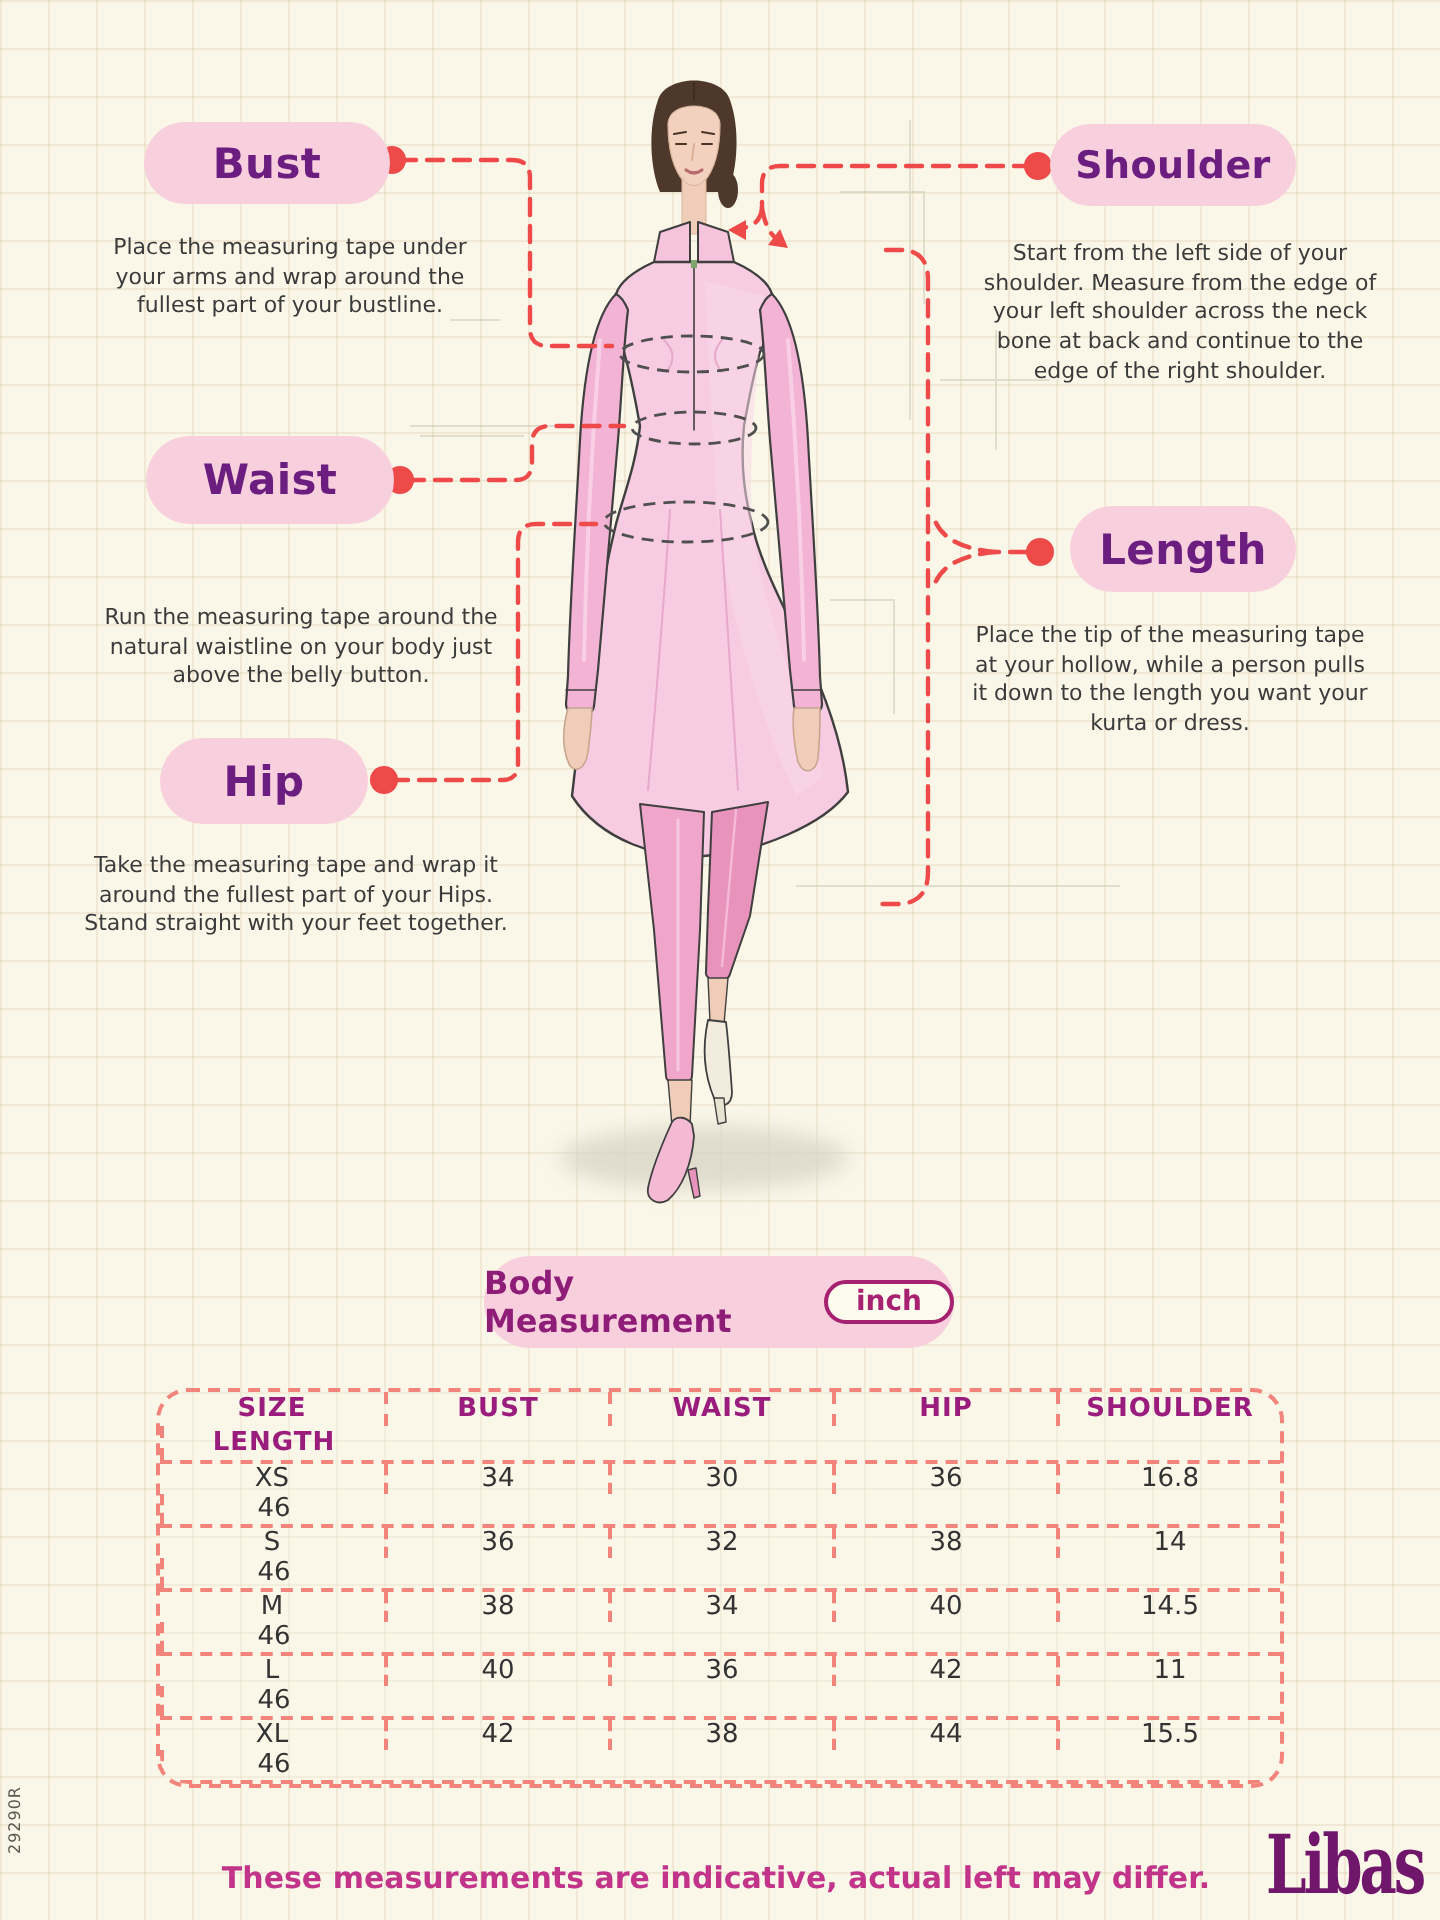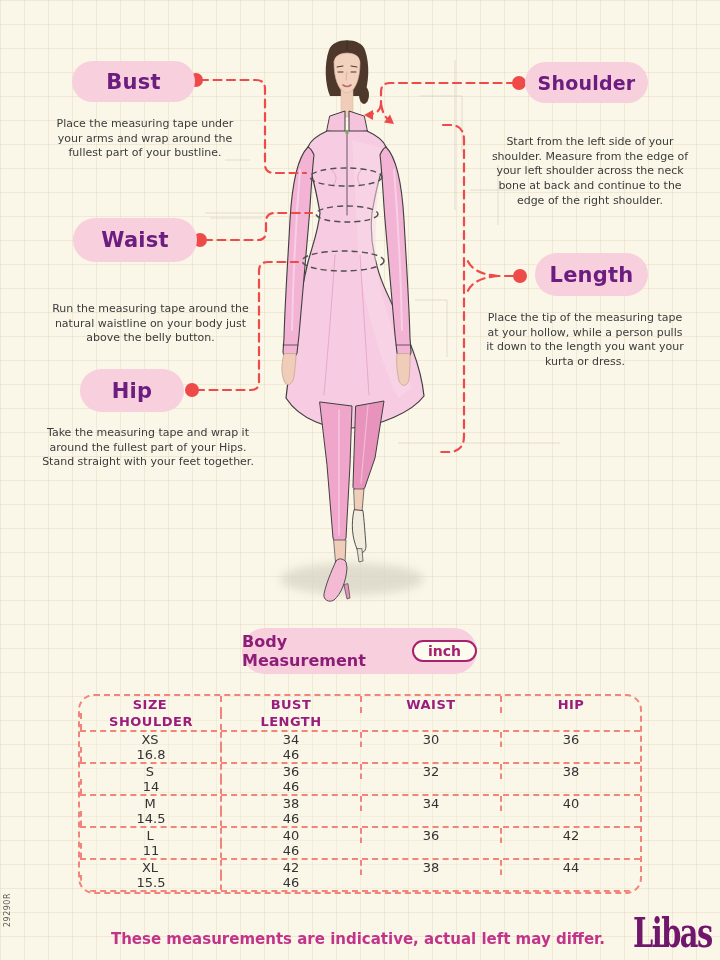--- a/index.html
+++ b/index.html
@@ -32,21 +32,21 @@
   .unit-chip{
     border:2px solid #A6216F;color:#A6216F;background:#FDFAEE;
     border-radius:999px;padding:1px 14px;font-weight:bold;font-size:14px;cursor:pointer;
   }
   
   .size-table{
     position:absolute;left:78px;top:694px;width:560px;height:196px;
     border:2px dashed #F2847C;border-radius:16px;display:grid;
     grid-template-rows:34px repeat(6,1fr);overflow:hidden;background:rgba(250,246,232,.35);
   }
-  .trow{display:grid;grid-template-columns:repeat(4,1fr);border-top:2px dashed #F2847C;}
+  .trow{display:grid;grid-template-columns:repeat(5,1fr);border-top:2px dashed #F2847C;}
   .trow.thead{border-top:none;}
   .tcell{
     display:flex;align-items:center;justify-content:center;
     border-left:2px dashed #F2847C;font-size:13px;color:#333;
   }
   .tcell:first-child{border-left:none;}
   .thead .tcell{color:#9A1D7E;font-weight:bold;font-size:13px;letter-spacing:.5px;}
   
   .note{
     position:absolute;left:78px;top:930px;width:560px;text-align:center;
@@ -185,21 +185,21 @@
 <div class="desc" style="left:43px;top:277px;width:215px;margin-top:25px;">Run the measuring tape around the natural waistline on your body just above the belly button.</div>
 
 <div class="pill" style="left:80px;top:369px;width:104px;height:43px;">
   <span>Hip</span>
 </div>
 <div class="desc" style="left:40px;top:426px;width:216px;">Take the measuring tape and wrap it around the fullest part of your Hips. Stand straight with your feet together.</div>
 
 <div class="pill" style="left:525px;top:62px;width:123px;height:41px;font-size:19px;">
   <span>Shoulder</span>
 </div>
-<div class="desc" style="left:487px;top:120px;width:206px;margin-top:15px;">Start from the left side of your shoulder. Measure from the edge of your left shoulder across the neck bone at back and continue to the edge of the right shoulder.</div>
+<div class="desc" style="left:487px;top:120px;width:206px;">Start from the left side of your shoulder. Measure from the edge of your left shoulder across the neck bone at back and continue to the edge of the right shoulder.</div>
 
 <div class="pill" style="left:535px;top:253px;width:113px;height:43px;">
   <span>Length</span>
 </div>
 <div class="desc" style="left:485px;top:311px;width:200px;">Place the tip of the measuring tape at your hollow, while a person pulls it down to the length you want your kurta or dress.</div>
 
 <div class="unit-bar">
   <span class="title">Body Measurement</span>
   <span class="unit-chip">inch</span>
 </div>

